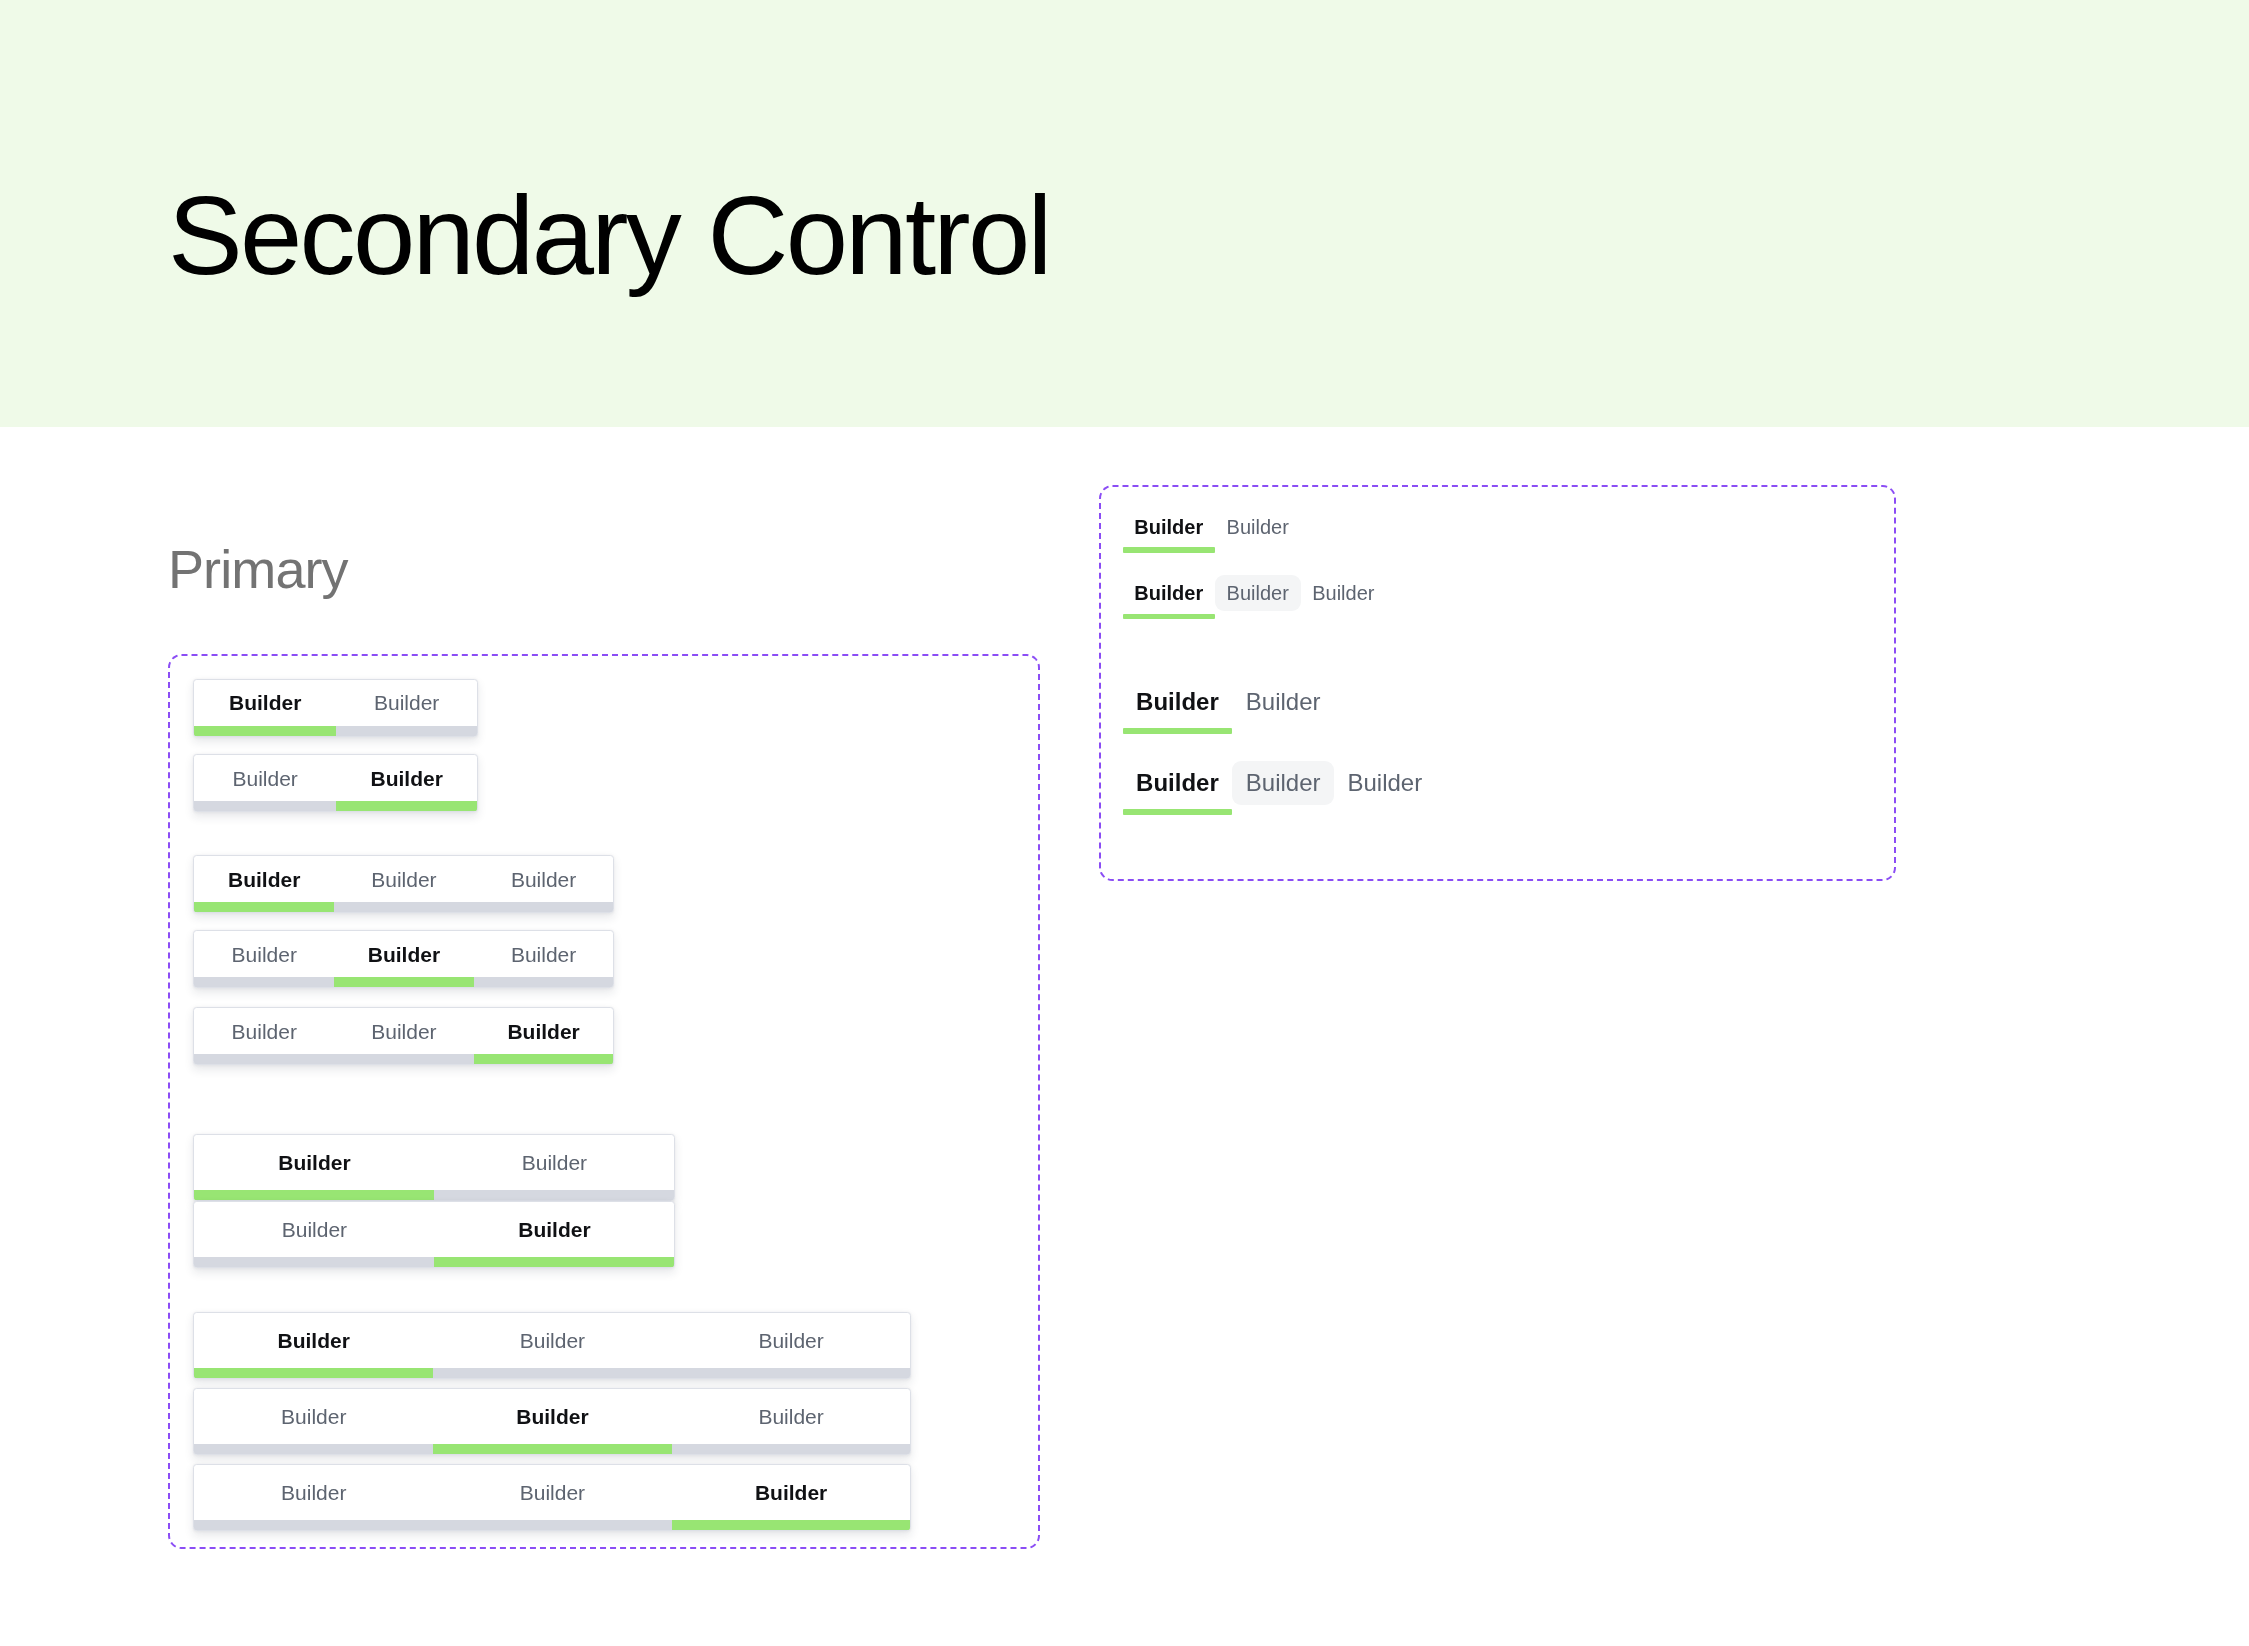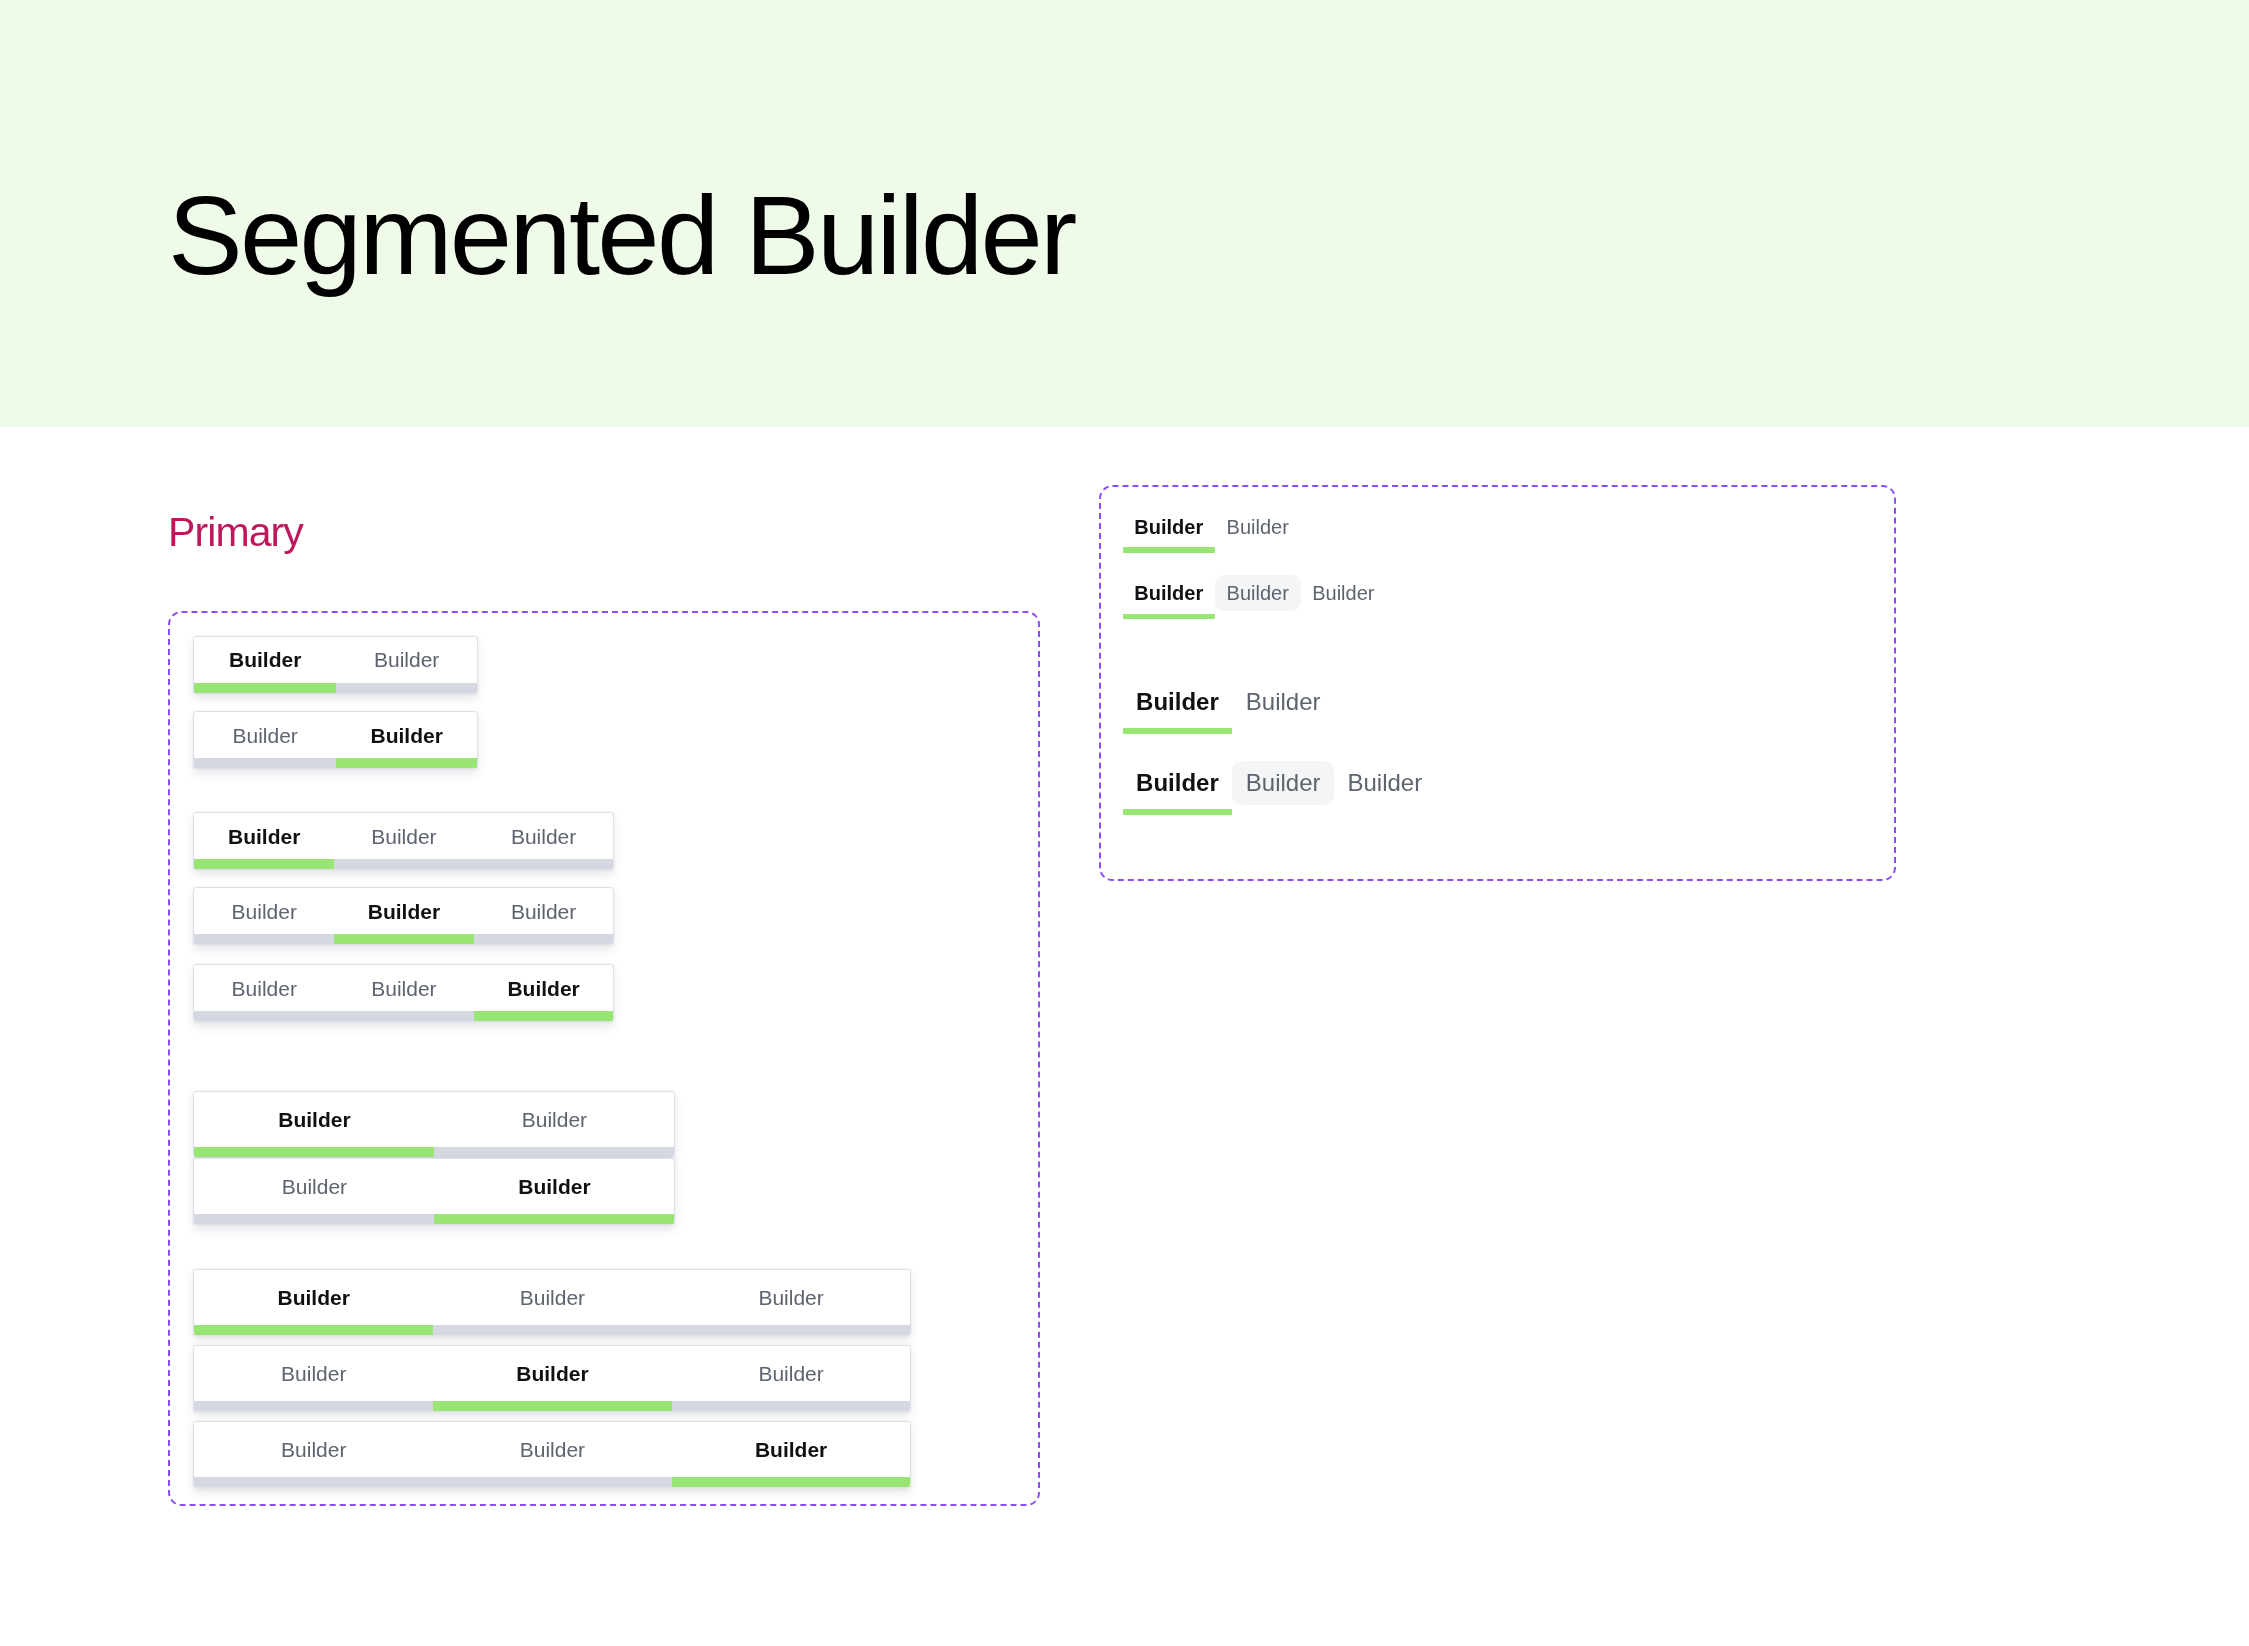--- a/index.html
+++ b/index.html
@@ -37,26 +37,26 @@
     width: 2276px;
     height: 1220px;
     background: #ffffff;
   }
 
   .column { position: absolute; top: 0; }
   #column-primary   { left: 168px;  width: 877px; }
   #column-secondary { left: 1099px; width: 814px; }
 
   .section-heading {
-    font-size: 41px;
-    line-height: 1;
-    font-weight: 400;
-    color: #be185d;
+    font-size: 54px;
+    line-height: 1;
+    font-weight: 400;
+    color: #737373;
     letter-spacing: -0.9px;
-    margin-top: 85px;
+    margin-top: 115px;
     white-space: nowrap;
   }
 
   
   .spec-frame {
     border: 2.7px dashed #8B4DF5;
     border-radius: 13.5px;
     margin-top: 58px;
     position: relative;
     background: transparent;
@@ -138,21 +138,21 @@
   }
   .plain-item.active .underline { background: #98E573; }
 
   .seg-plain.lg .plain-item { font-size: 24px; padding: 10px 13.5px; }
   .seg-plain.lg .plain-item .underline { bottom: -10px; height: 5.8px; }
 </style>
 </head>
 <body>
 
 <div id="header-band">
-  <div id="page-title">Segmented Builder</div>
+  <div id="page-title">Secondary Control</div>
 </div>
 
 <div id="content">
 
   <div class="column" id="column-primary">
     <div class="section-heading">Primary</div>
     <div class="spec-frame" id="primary-frame">
         <div class="seg-card size-sm" style="left: 23.4px; top: 22.5px; width: 285px;">
           <div class="seg-row">
             <div class="seg-item active">Builder</div>

